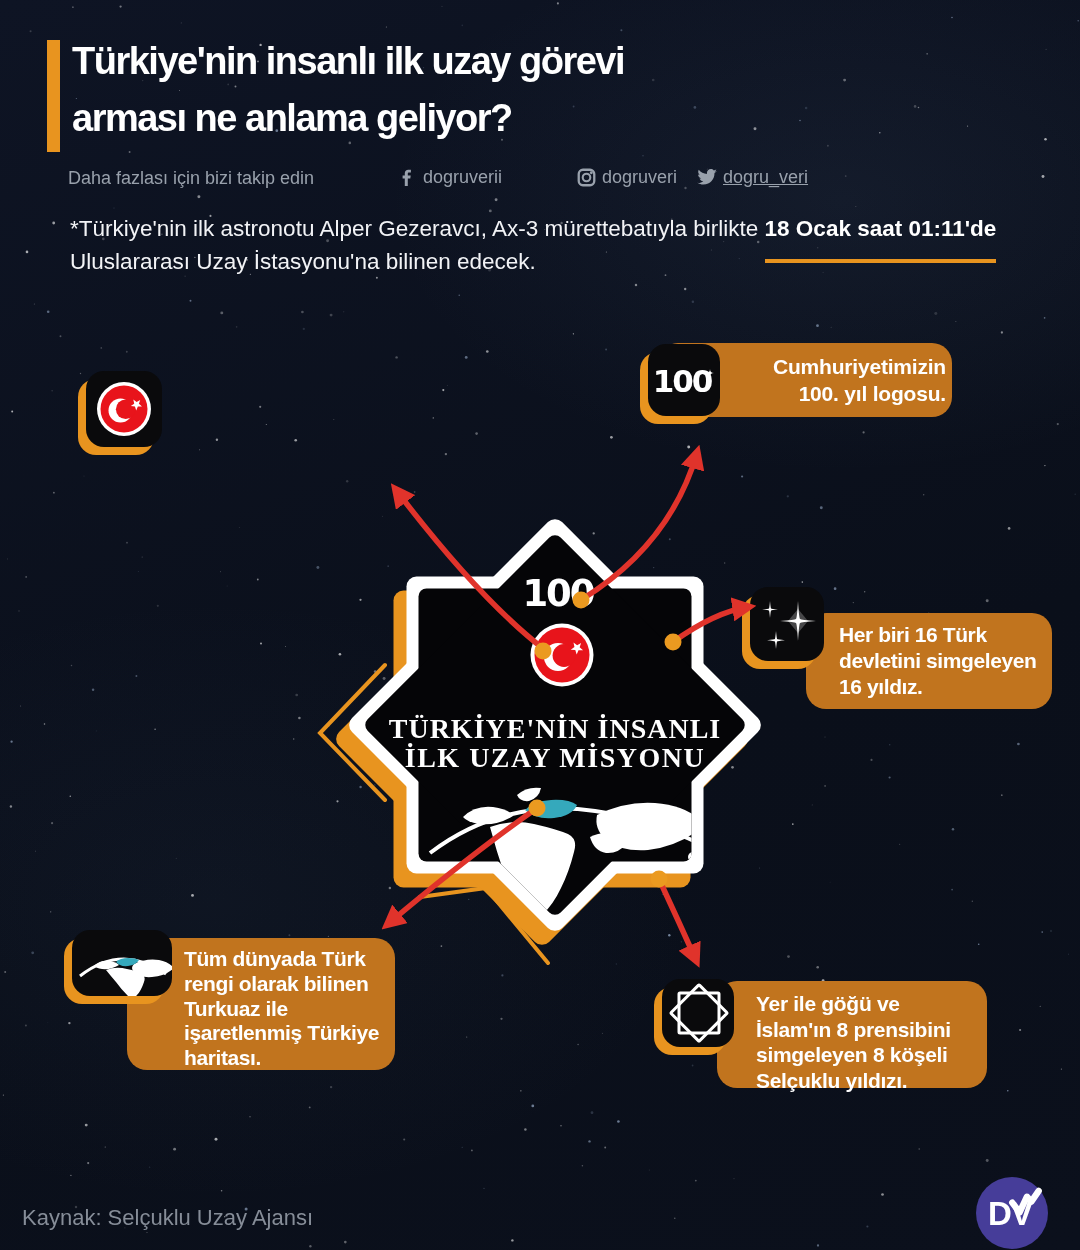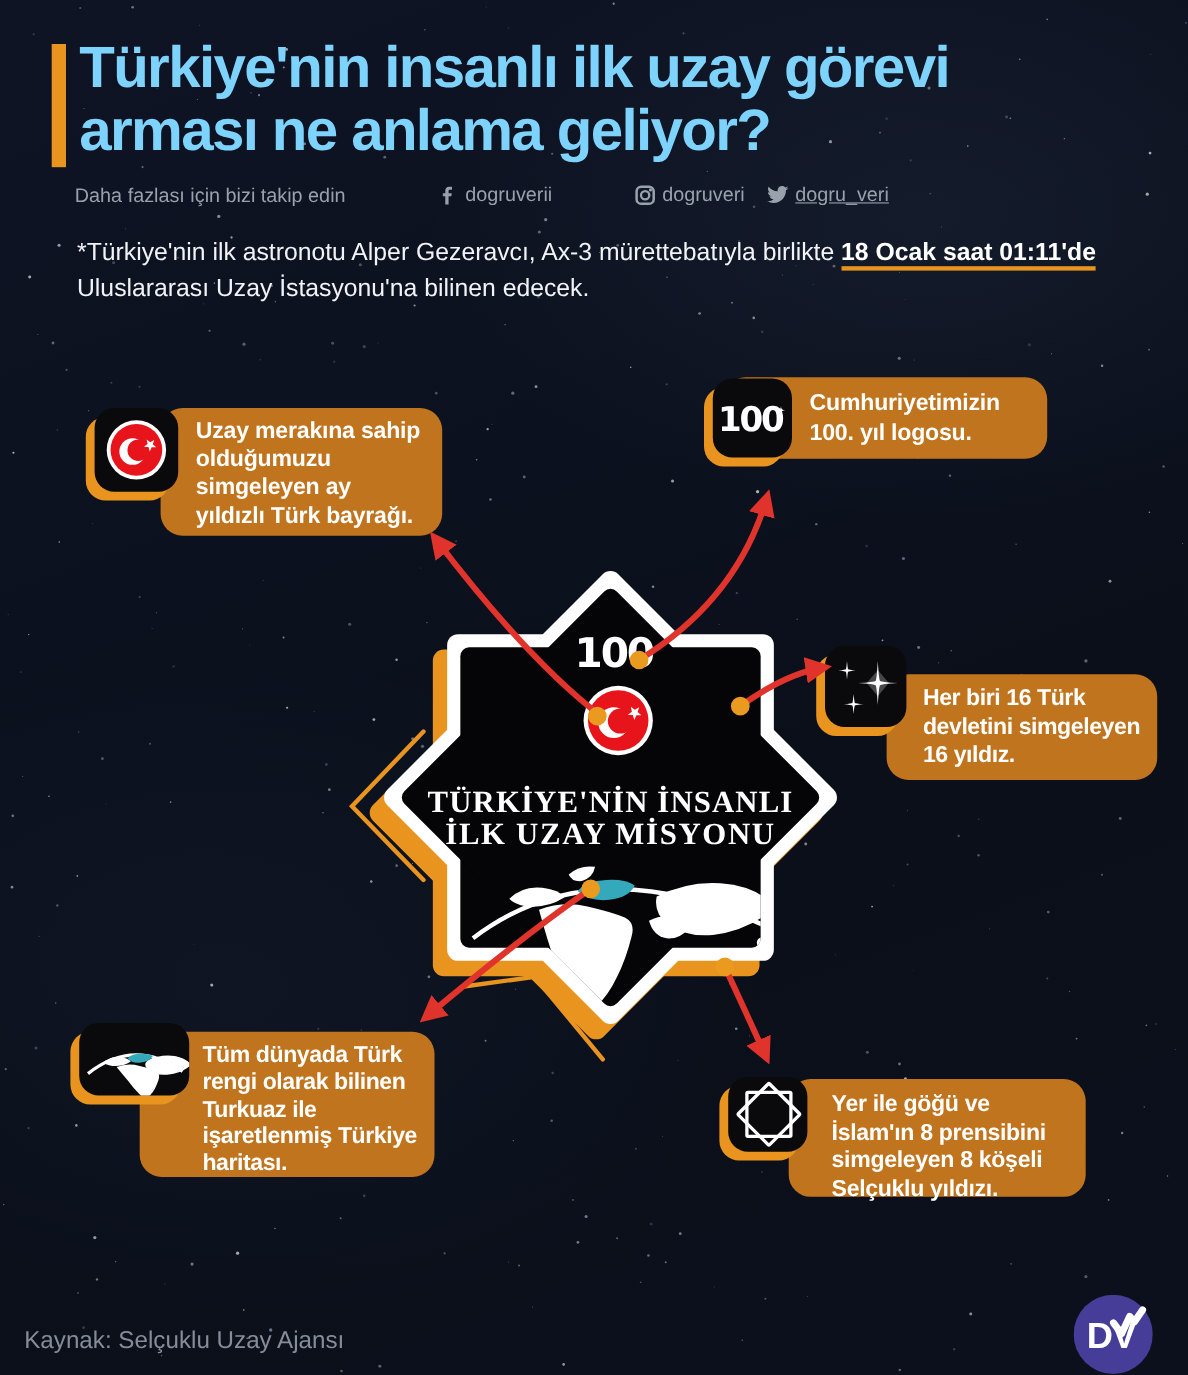--- a/index.html
+++ b/index.html
@@ -7,45 +7,45 @@
          background:#0b101b;font-family:"Liberation Sans",sans-serif;}
   .stage::before{content:"";position:absolute;inset:0;z-index:1;pointer-events:none;
     background:
       radial-gradient(ellipse 700px 420px at 78% 16%, rgba(90,115,150,0.10), transparent 65%),
       radial-gradient(ellipse 800px 500px at 20% 72%, rgba(70,95,130,0.08), transparent 60%),
       linear-gradient(160deg,#0e1424 0%,#0a0f1a 60%,#0b101c 100%);}
   #starfield{position:absolute;inset:0;z-index:2;}
 
   
   .accent-bar{position:absolute;left:47px;top:40px;width:13px;height:112px;background:#e8941f;z-index:4;}
-  .title{position:absolute;left:72px;top:33px;width:980px;color:#7dd3fc;
-    font-size:53px;line-height:57px;font-weight:bold;letter-spacing:-1.5px;
+  .title{position:absolute;left:72px;top:33px;width:980px;color:#ffffff;
+    font-size:38px;line-height:57px;font-weight:bold;letter-spacing:-1.5px;
     white-space:pre-line;z-index:4;}
   .social-row{position:absolute;left:68px;top:167px;width:990px;height:28px;z-index:4;
     color:#99a1ac;font-size:18px;}
   .social-label{position:absolute;left:0;top:1px;}
   .social-item{position:absolute;top:0;display:inline-flex;align-items:center;gap:5px;}
   .social-item svg{display:block;}
   .si-fb{left:330px;justify-content:space-between;} .si-ig{left:508px;align-items:flex-end;} .si-tw{left:628px;text-decoration:underline;}
 
   .intro{position:absolute;left:70px;top:212px;width:960px;z-index:4;color:#f2f3f6;
     font-size:22.5px;line-height:33px;}
-  .intro b{font-weight:bold;color:#ffffff;border-bottom:4px solid #e8941f;padding-bottom:1px;}
+  .intro b{font-weight:bold;color:#ffffff;border-bottom:4px solid #e8941f;padding-bottom:18px;}
 
   
   .callout-box{position:absolute;background:#c1741e;border-radius:20px;z-index:5;}
   .callout-text{color:#ffffff;font-weight:bold;font-size:21px;letter-spacing:-0.2px;
     white-space:pre-line;}
   .callout-icon{position:absolute;background:#0a0a0c;border-radius:18px;z-index:6;
     box-shadow:-8px 8px 0 #e8941f;}
   .box-a{left:146px;top:371px;width:256px;height:116px;}
   .box-a .callout-text{padding:8px 6px 0 32px;line-height:25.5px;}
   .icon-a{left:86px;top:371px;width:76px;height:76px;}
   .box-b{left:658px;top:343px;width:294px;height:74px;}
-  .box-b .callout-text{padding:10px 24px 0 78px;line-height:27px;}
+  .box-b .callout-text{padding:10px 6px 0 78px;line-height:27px;text-align:right;}
   .icon-b{left:648px;top:344px;width:72px;height:72px;}
   .box-c{left:806px;top:613px;width:246px;height:96px;}
   .box-c .callout-text{padding:9px 4px 0 33px;line-height:26px;letter-spacing:-0.4px;}
   .icon-c{left:750px;top:587px;width:74px;height:74px;}
   .box-d{left:127px;top:938px;width:268px;height:132px;}
   .box-d .callout-text{padding:9px 4px 0 57px;line-height:24.8px;letter-spacing:-0.4px;}
   .icon-d{left:72px;top:930px;width:100px;height:66px;}
   .box-e{left:717px;top:981px;width:270px;height:107px;}
   .box-e .callout-text{padding:10px 4px 0 39px;line-height:25.5px;letter-spacing:-0.3px;}
   .icon-e{left:662px;top:979px;width:72px;height:68px;}
@@ -521,26 +521,20 @@
       <circle cx="277" cy="200" r="27.5" fill="#e8141b"></circle>
       <circle cx="273" cy="202" r="14" fill="#ffffff"></circle>
       <circle cx="279" cy="200.5" r="11.4" fill="#e8141b"></circle>
       <polygon transform="translate(292,193) scale(1.05) rotate(-15)" points="-6.2,0 -2.1,-1.5 -1.9,-5.9 0.8,-2.5 5,-3.6 2.6,0 5,3.6 0.8,2.5 -1.9,5.9 -2.1,1.5" fill="#ffffff"></polygon>
     </g>
 
     <text class="emblem-title" x="270" y="283" text-anchor="middle" fill="#ffffff" font-family="Liberation Serif, serif" font-weight="bold" font-size="28" letter-spacing="1">TÜRKİYE'NİN İNSANLI</text>
     <text class="emblem-title" x="270" y="312" text-anchor="middle" fill="#ffffff" font-family="Liberation Serif, serif" font-weight="bold" font-size="28" letter-spacing="1.5">İLK UZAY MİSYONU</text>
   </svg>
 
-  <div class="callout-box box-a">
-    <div class="callout-text">Uzay merakına sahip
-olduğumuzu
-simgeleyen ay
-yıldızlı Türk bayrağı.</div>
-  </div>
   <div class="callout-icon icon-a">
     <svg width="76" height="76" viewBox="0 0 76 76">
       <circle cx="38" cy="38" r="27" fill="#ffffff"></circle>
       <circle cx="38" cy="38" r="23.5" fill="#e8141b"></circle>
       <circle cx="34.5" cy="39.5" r="12" fill="#ffffff"></circle>
       <circle cx="39.7" cy="38.3" r="9.8" fill="#e8141b"></circle>
       <polygon transform="translate(50.5,33.5) scale(0.95) rotate(-15)" points="-6.2,0 -2.1,-1.5 -1.9,-5.9 0.8,-2.5 5,-3.6 2.6,0 5,3.6 0.8,2.5 -1.9,5.9 -2.1,1.5" fill="#ffffff"></polygon>
     </svg>
   </div>
 

